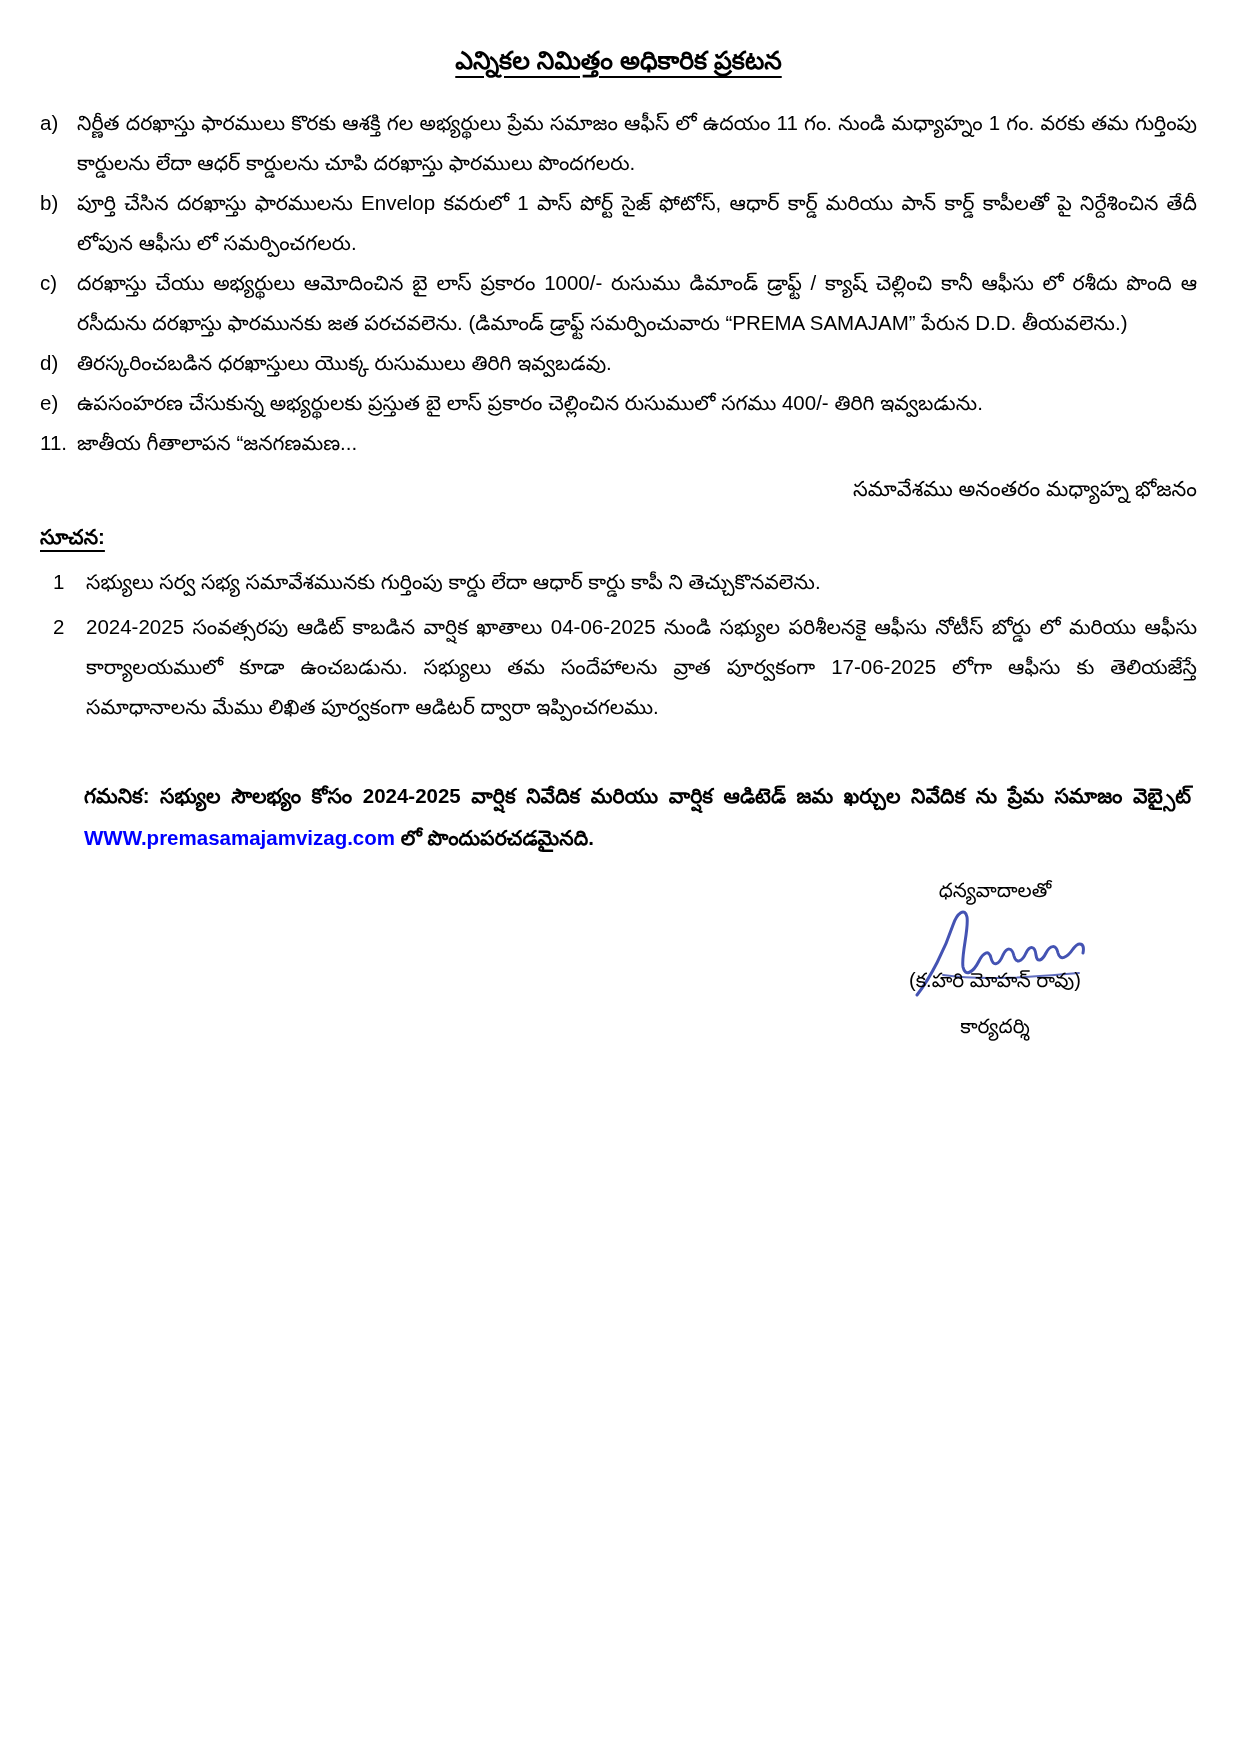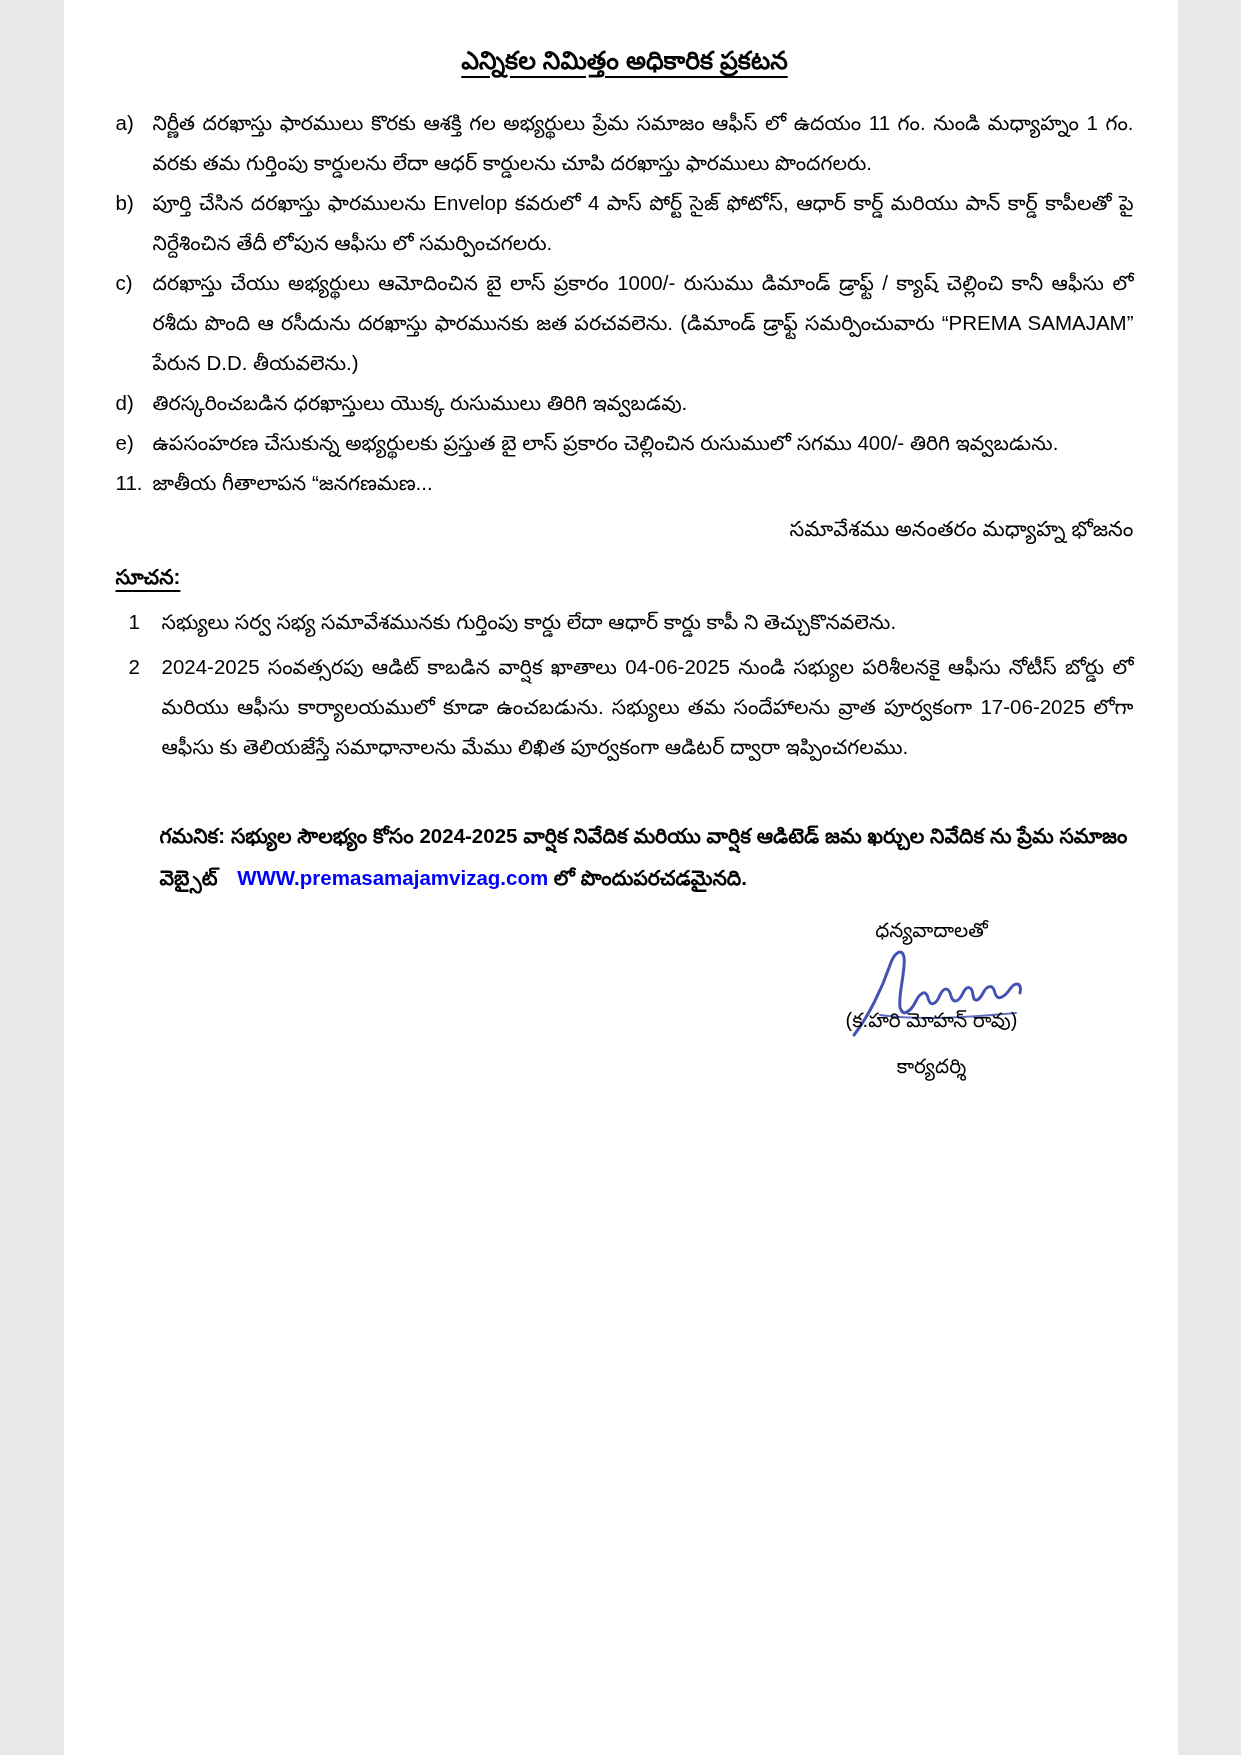--- a/index.html
+++ b/index.html
@@ -1,19 +1,19 @@
 <!DOCTYPE html>
 <html><head>
 <meta charset="utf-8">
 <style>
   html,body{margin:0;padding:0;background:#e8e8e8;}
   .page{
-    width:1114px;height:1755px;background:#ffffff;margin:0 auto;
+    width:1241px;height:1755px;background:#ffffff;margin:0 auto;
     font-family:"Liberation Sans", sans-serif;color:#000000;
-    box-sizing:border-box;padding:46px 44px 0 52px;position:relative;
+    box-sizing:border-box;padding:46px 44px 0 40px;position:relative;
   }
   .title-wrap{text-align:center;margin-bottom:22px;}
   .doc-title{
     font-size:25px;font-weight:bold;display:inline-block;
     text-decoration:underline;text-underline-offset:7px;
   }
   .agenda{margin-top:4px;}
   .item{display:flex;font-size:20.5px;line-height:40px;}
   .item-label{flex:0 0 37px;}
   .item-text{flex:1;text-align:justify;}
@@ -24,21 +24,21 @@
     font-size:20.5px;font-weight:bold;line-height:40px;margin-top:8px;
   }
   .notes-heading span{text-decoration:underline;text-underline-offset:6px;}
   .note{display:flex;font-size:20.5px;line-height:40px;margin-top:5px;}
   .note-num{flex:0 0 33px;padding-left:13px;}
   .note-text{flex:1;text-align:justify;}
   .remark{
     margin:48px 0 0 44px;font-size:20.5px;line-height:42px;
     font-weight:bold;text-align:justify;padding-right:6px;
   }
-  .remark-link{color:#0000ff;text-decoration:none;cursor:pointer;margin-left:14px;}
+  .remark-link{color:#0000ff;text-decoration:none;cursor:pointer;}
   .signoff{
     width:280px;margin-left:auto;margin-right:62px;margin-top:14px;
     text-align:center;font-size:20px;position:relative;
   }
   .thanks{line-height:34px;}
   .sig-area{height:58px;position:relative;}
   .sig-svg{position:absolute;left:28px;top:-4px;overflow:visible;}
   .sig-name{line-height:30px;position:relative;}
   .sig-role{line-height:34px;margin-top:14px;}
 </style>
@@ -51,21 +51,21 @@
     <span class="doc-title">ఎన్నికల నిమిత్తం అధికారిక ప్రకటన</span>
   </div>
 
   <div class="agenda">
     <div class="item">
       <span class="item-label">a)</span>
       <span class="item-text">నిర్ణీత దరఖాస్తు ఫారములు కొరకు ఆశక్తి గల అభ్యర్థులు ప్రేమ సమాజం ఆఫీస్ లో ఉదయం 11 గం. నుండి మధ్యాహ్నం 1 గం. వరకు తమ గుర్తింపు కార్డులను లేదా ఆధర్ కార్డులను చూపి దరఖాస్తు ఫారములు పొందగలరు.</span>
     </div>
     <div class="item">
       <span class="item-label">b)</span>
-      <span class="item-text">పూర్తి చేసిన దరఖాస్తు ఫారములను Envelop కవరులో 4 పాస్ పోర్ట్ సైజ్ ఫోటోస్, ఆధార్ కార్డ్ మరియు పాన్ కార్డ్ కాపీలతో పై నిర్దేశించిన తేదీ లోపున ఆఫీసు లో సమర్పించగలరు.</span>
+      <span class="item-text">పూర్తి చేసిన దరఖాస్తు ఫారములను Envelop కవరులో 1 పాస్ పోర్ట్ సైజ్ ఫోటోస్, ఆధార్ కార్డ్ మరియు పాన్ కార్డ్ కాపీలతో పై నిర్దేశించిన తేదీ లోపున ఆఫీసు లో సమర్పించగలరు.</span>
     </div>
     <div class="item">
       <span class="item-label">c)</span>
       <span class="item-text">దరఖాస్తు చేయు అభ్యర్థులు ఆమోదించిన బై లాస్ ప్రకారం 1000/- రుసుము డిమాండ్ డ్రాఫ్ట్ / క్యాష్ చెల్లించి కానీ ఆఫీసు లో రశీదు పొంది ఆ రసీదును దరఖాస్తు ఫారమునకు జత పరచవలెను. (డిమాండ్ డ్రాఫ్ట్ సమర్పించువారు “PREMA SAMAJAM” పేరున D.D. తీయవలెను.)</span>
     </div>
     <div class="item">
       <span class="item-label">d)</span>
       <span class="item-text">తిరస్కరించబడిన ధరఖాస్తులు యొక్క రుసుములు తిరిగి ఇవ్వబడవు.</span>
     </div>
     <div class="item">

